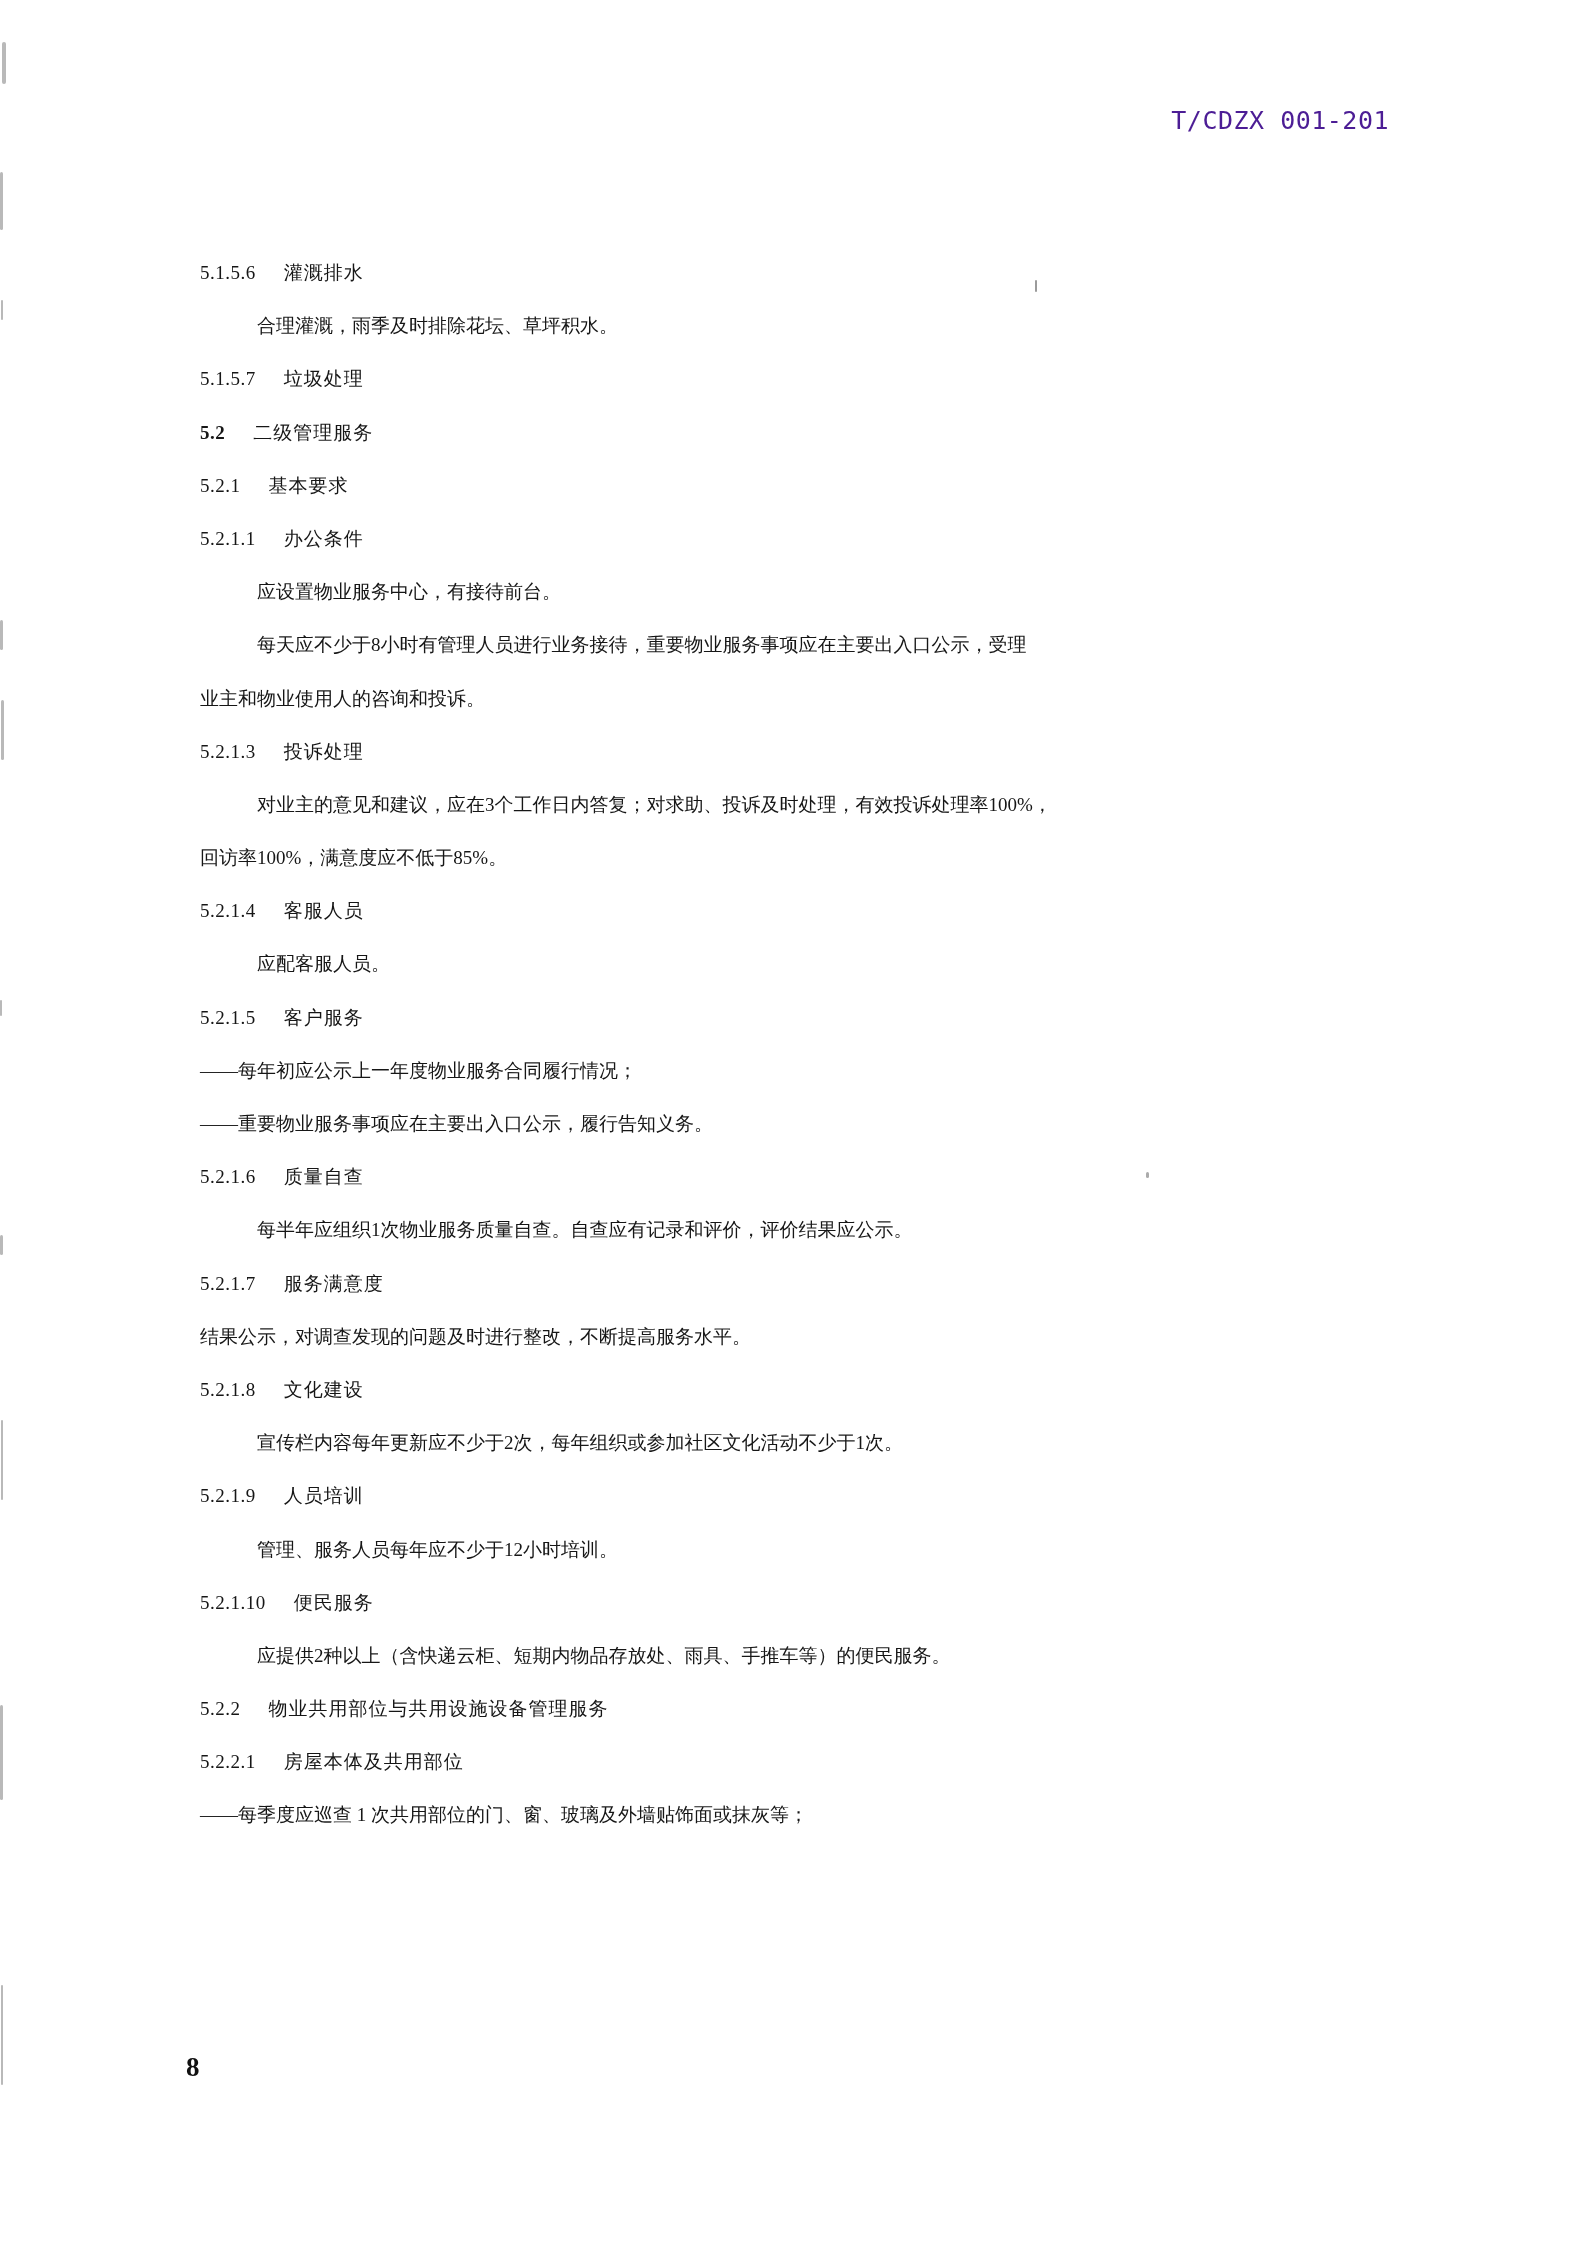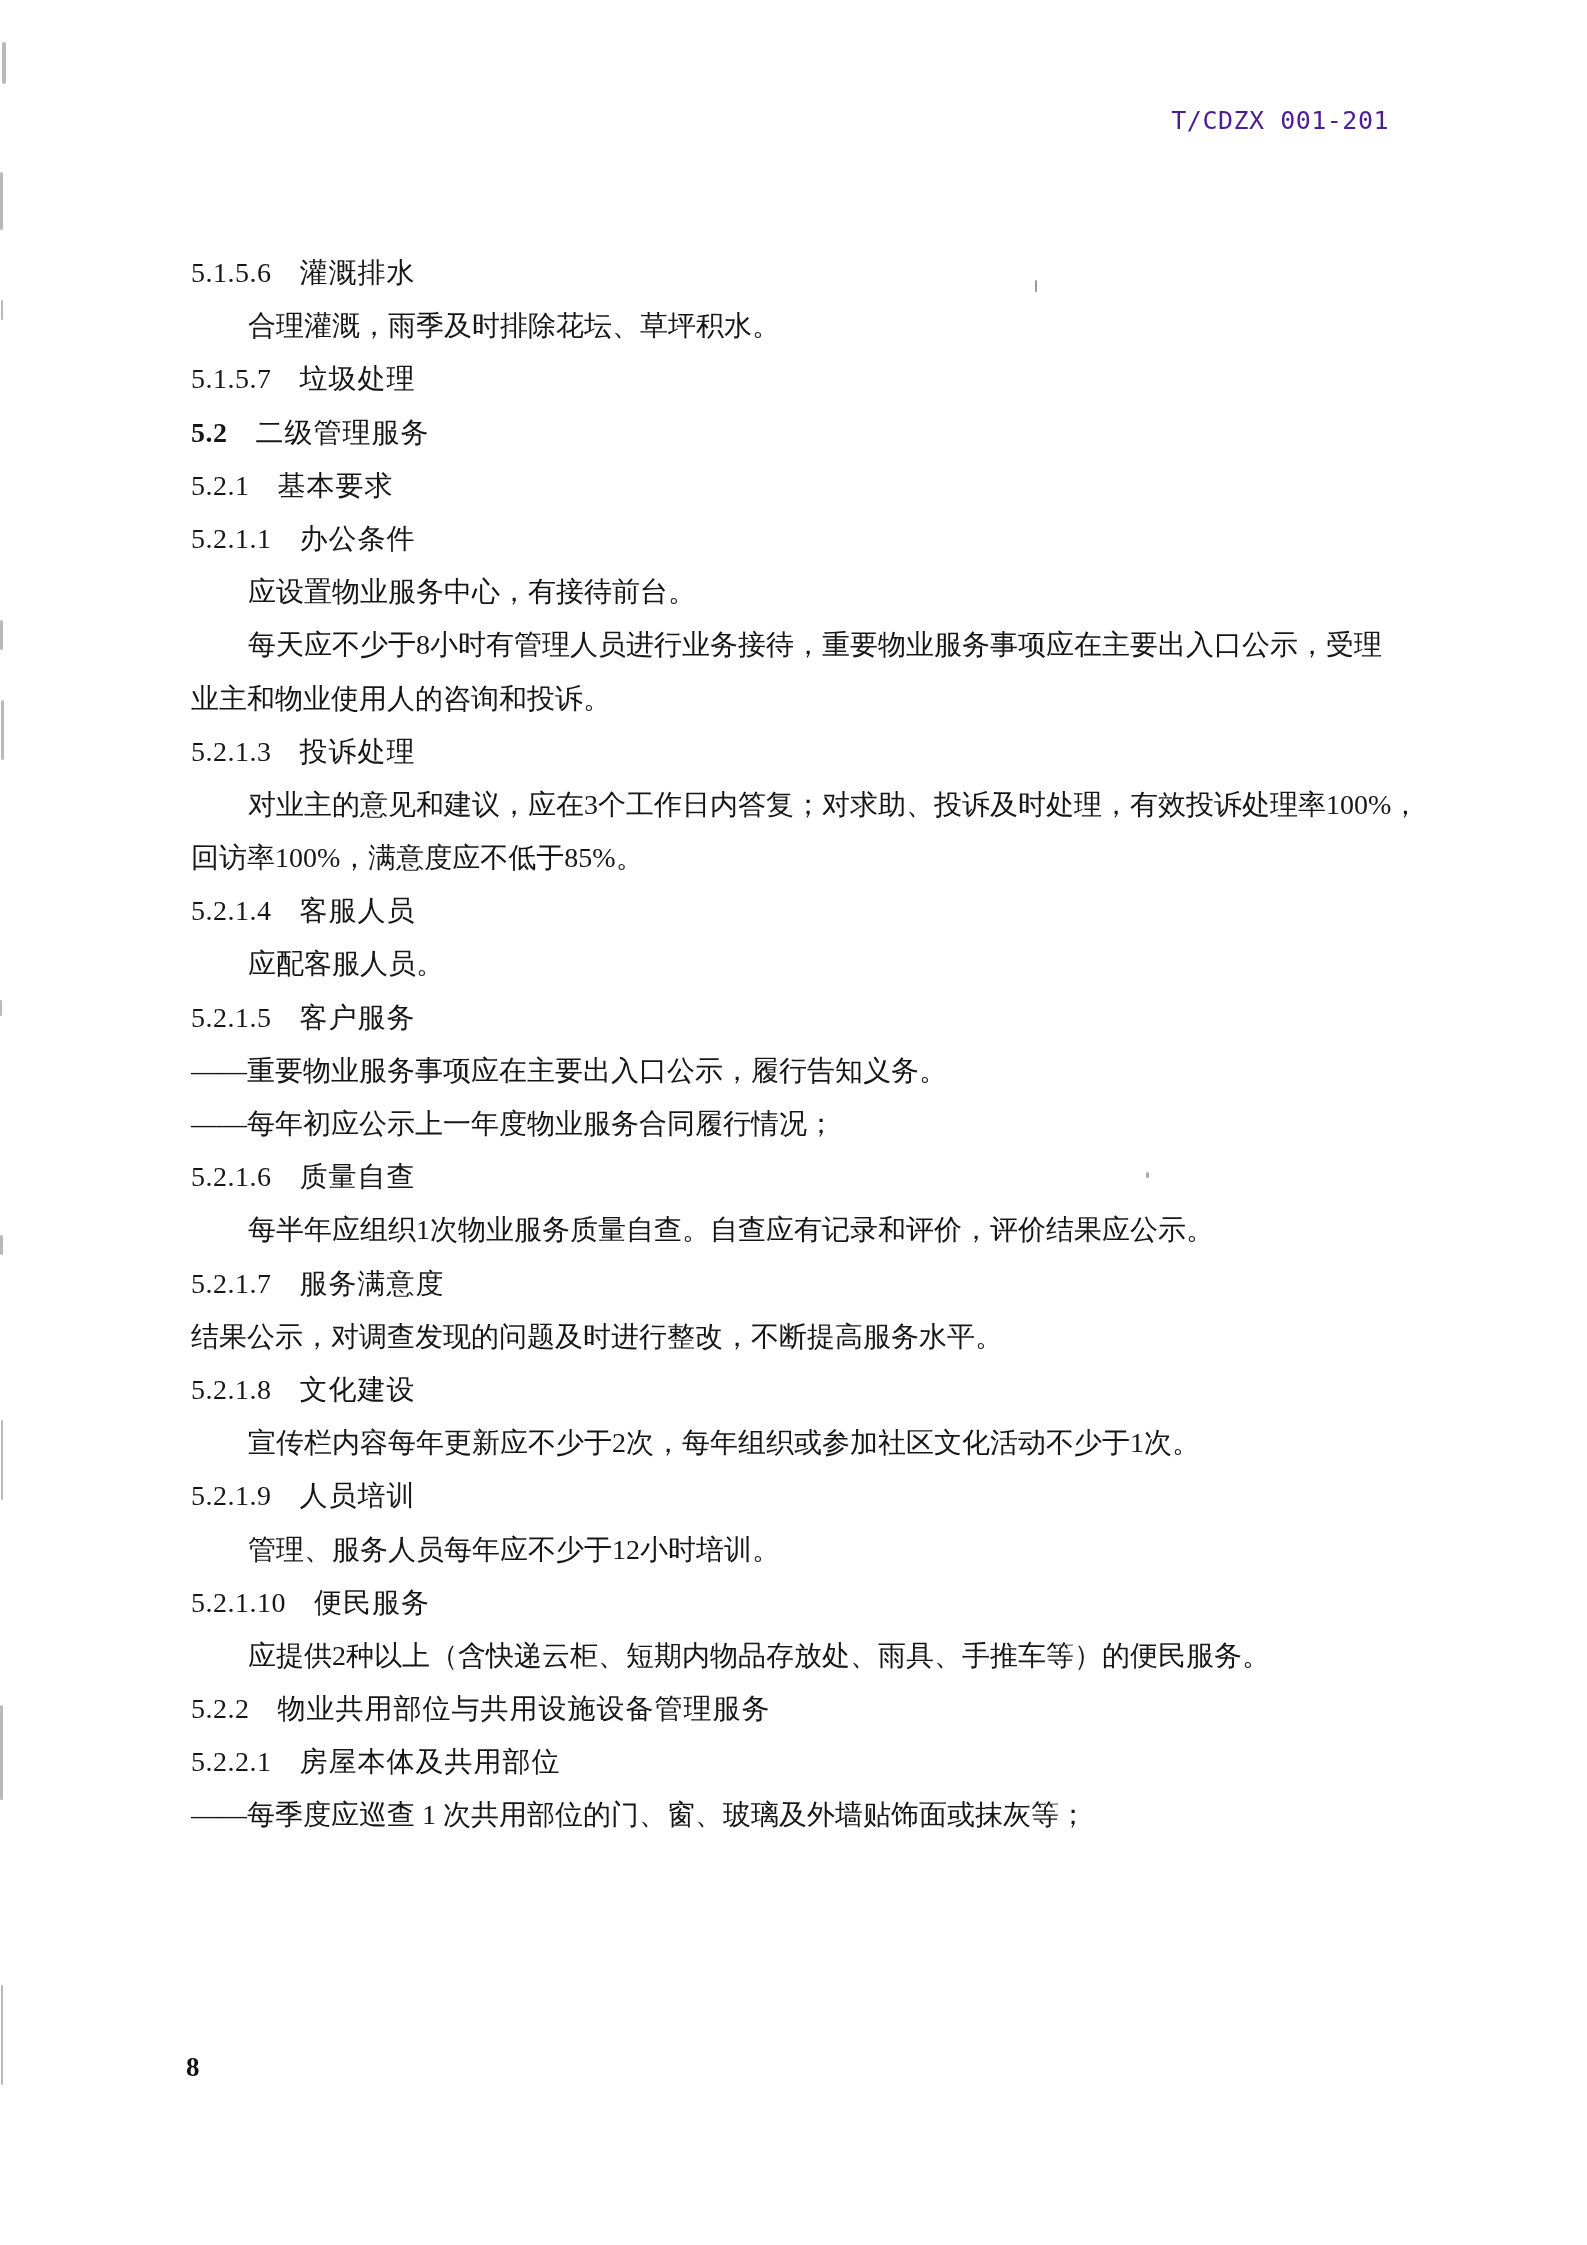--- a/index.html
+++ b/index.html
@@ -20,23 +20,23 @@
     font-family:"DejaVu Sans Mono","Liberation Mono",monospace;
     font-size:25px;
     letter-spacing:0.5px;
     color:#4c1d95;
     white-space:nowrap;
   }
 
   
   .doc-body{
     position:absolute;
-    left:191px;top:246px;
+    left:200px;top:246px;
     width:1260px;
-    font-size:28px;
+    font-size:19px;
     line-height:53.2px;
     color:#161616;
   }
   .line{white-space:nowrap;height:53.2px;}
   .heading .num{
     font-family:"Liberation Serif","DejaVu Serif",serif;
     margin-right:28px;
     letter-spacing:0.5px;
   }
   .heading .htitle{
@@ -77,22 +77,22 @@
       <div class="line heading"><span class="num">5.2.1.1</span><span class="htitle">办公条件</span></div>
       <div class="line pfirst">应设置物业服务中心，有接待前台。</div>
       <div class="line pfirst">每天应不少于8小时有管理人员进行业务接待，重要物业服务事项应在主要出入口公示，受理</div>
       <div class="line pcont">业主和物业使用人的咨询和投诉。</div>
       <div class="line heading"><span class="num">5.2.1.3</span><span class="htitle">投诉处理</span></div>
       <div class="line pfirst">对业主的意见和建议，应在3个工作日内答复；对求助、投诉及时处理，有效投诉处理率100%，</div>
       <div class="line pcont">回访率100%，满意度应不低于85%。</div>
       <div class="line heading"><span class="num">5.2.1.4</span><span class="htitle">客服人员</span></div>
       <div class="line pfirst">应配客服人员。</div>
       <div class="line heading"><span class="num">5.2.1.5</span><span class="htitle">客户服务</span></div>
+      <div class="line dashline">——每年初应公示上一年度物业服务合同履行情况；</div>
       <div class="line dashline">——重要物业服务事项应在主要出入口公示，履行告知义务。</div>
-      <div class="line dashline">——每年初应公示上一年度物业服务合同履行情况；</div>
       <div class="line heading"><span class="num">5.2.1.6</span><span class="htitle">质量自查</span></div>
       <div class="line pfirst">每半年应组织1次物业服务质量自查。自查应有记录和评价，评价结果应公示。</div>
       <div class="line heading"><span class="num">5.2.1.7</span><span class="htitle">服务满意度</span></div>
       <div class="line pcont">结果公示，对调查发现的问题及时进行整改，不断提高服务水平。</div>
       <div class="line heading"><span class="num">5.2.1.8</span><span class="htitle">文化建设</span></div>
       <div class="line pfirst">宣传栏内容每年更新应不少于2次，每年组织或参加社区文化活动不少于1次。</div>
       <div class="line heading"><span class="num">5.2.1.9</span><span class="htitle">人员培训</span></div>
       <div class="line pfirst">管理、服务人员每年应不少于12小时培训。</div>
       <div class="line heading"><span class="num">5.2.1.10</span><span class="htitle">便民服务</span></div>
       <div class="line pfirst">应提供2种以上（含快递云柜、短期内物品存放处、雨具、手推车等）的便民服务。</div>

